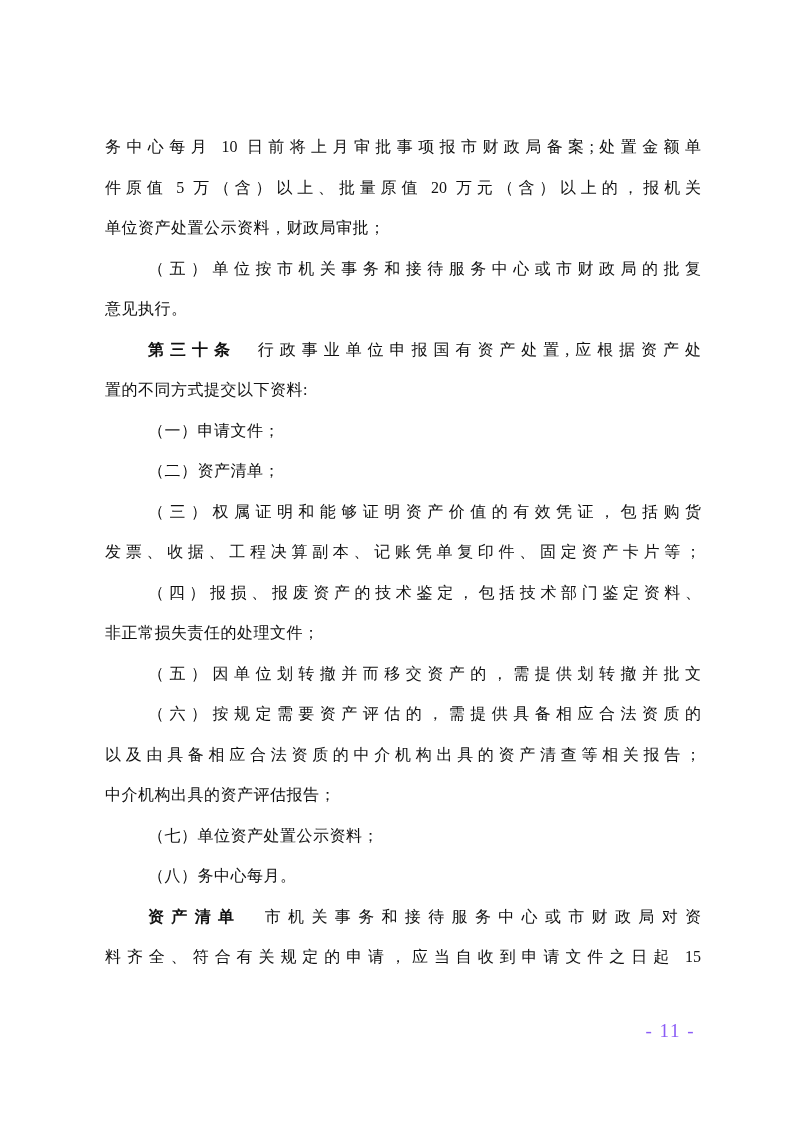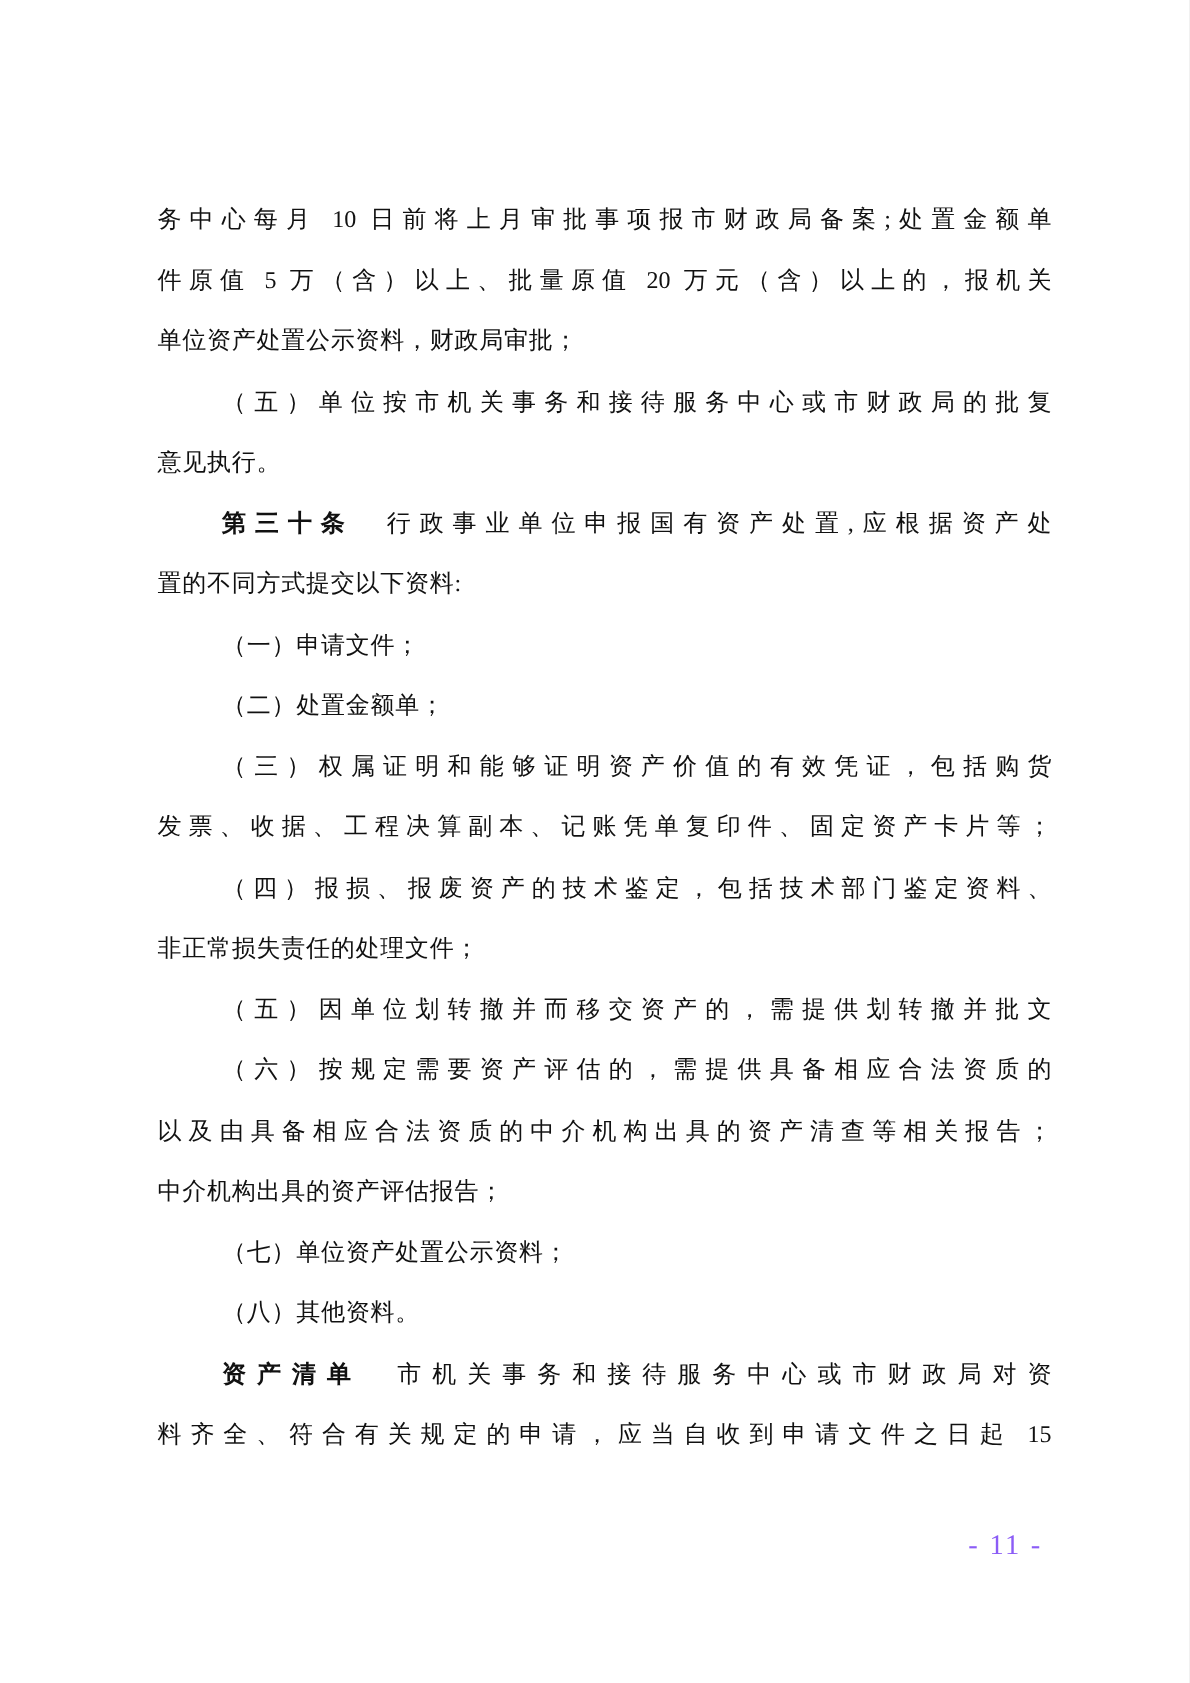--- a/index.html
+++ b/index.html
@@ -49,28 +49,28 @@
 <div class="page">
   <div class="doc-body" id="doc-body">
       <div class="line justify"><span class="seg">务中心每月 10 日前将上月审批事项报市财政局备案;处置金额单</span></div>
       <div class="line justify"><span class="seg">件原值 5 万（含）以上、批量原值 20 万元（含）以上的，报机关</span></div>
       <div class="line"><span class="seg">单位资产处置公示资料，财政局审批；</span></div>
       <div class="line indent justify"><span class="seg">（五）单位按市机关事务和接待服务中心或市财政局的批复</span></div>
       <div class="line"><span class="seg">意见执行。</span></div>
       <div class="line indent justify"><span class="seg-bold">第三十条</span><span class="seg">　行政事业单位申报国有资产处置,应根据资产处</span></div>
       <div class="line"><span class="seg">置的不同方式提交以下资料:</span></div>
       <div class="line indent"><span class="seg">（一）申请文件；</span></div>
-      <div class="line indent"><span class="seg">（二）处置金额单；</span></div>
+      <div class="line indent"><span class="seg">（二）资产清单；</span></div>
       <div class="line indent justify"><span class="seg">（三）权属证明和能够证明资产价值的有效凭证，包括购货</span></div>
       <div class="line justify"><span class="seg">发票、收据、工程决算副本、记账凭单复印件、固定资产卡片等；</span></div>
       <div class="line indent justify"><span class="seg">（四）报损、报废资产的技术鉴定，包括技术部门鉴定资料、</span></div>
       <div class="line"><span class="seg">非正常损失责任的处理文件；</span></div>
       <div class="line indent justify"><span class="seg">（五）因单位划转撤并而移交资产的，需提供划转撤并批文</span></div>
       <div class="line indent justify"><span class="seg">（六）按规定需要资产评估的，需提供具备相应合法资质的</span></div>
       <div class="line justify"><span class="seg">以及由具备相应合法资质的中介机构出具的资产清查等相关报告；</span></div>
       <div class="line"><span class="seg">中介机构出具的资产评估报告；</span></div>
       <div class="line indent"><span class="seg">（七）单位资产处置公示资料；</span></div>
-      <div class="line indent"><span class="seg">（八）其他资料。</span></div>
+      <div class="line indent"><span class="seg">（八）务中心每月。</span></div>
       <div class="line indent justify"><span class="seg-bold">资产清单</span><span class="seg">　市机关事务和接待服务中心或市财政局对资</span></div>
       <div class="line justify"><span class="seg">料齐全、符合有关规定的申请，应当自收到申请文件之日起 15</span></div>
     </div>
   <div class="page-number">- 11 -</div>
 </div>
 
 </body></html>

